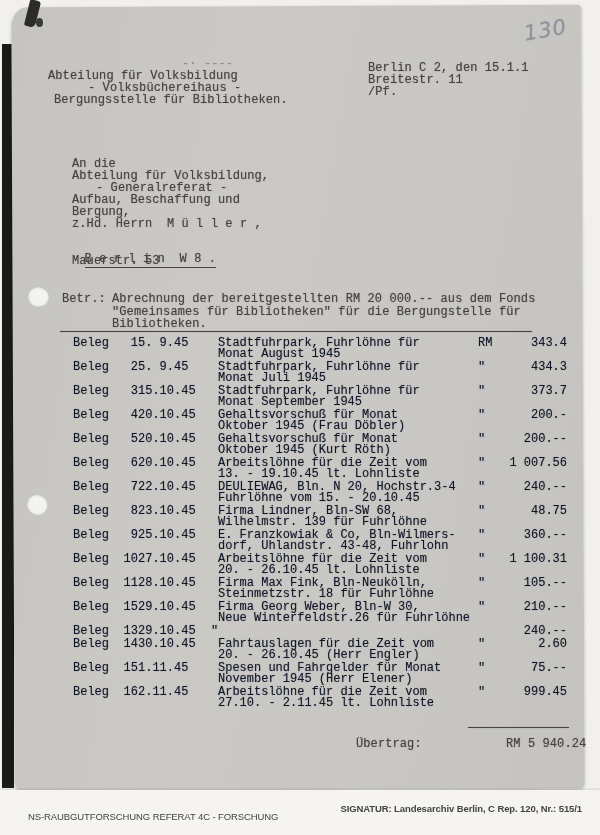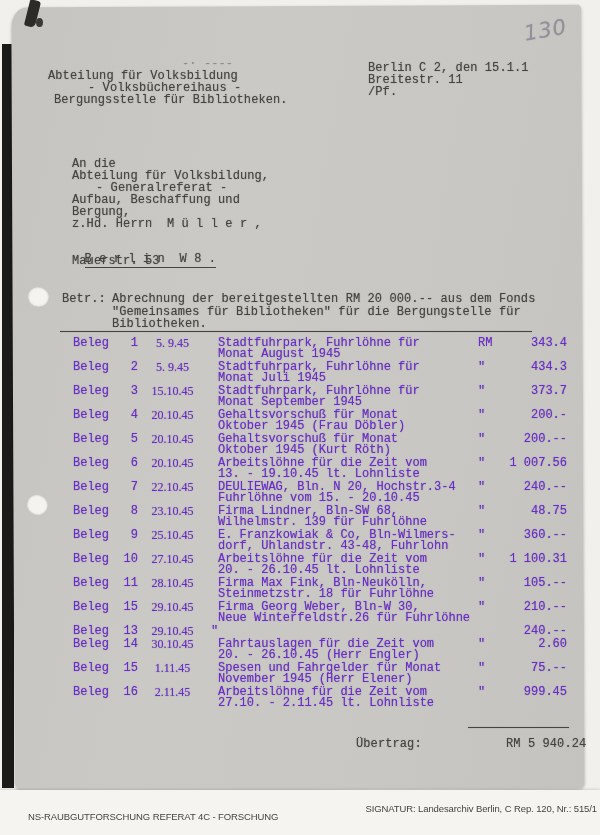--- a/index.html
+++ b/index.html
@@ -31,25 +31,25 @@
     text-shadow:0 0 1px rgba(70,66,62,0.55);letter-spacing:0.1px;}
   .faint{opacity:0.45;}
   .u-line{border-bottom:1.4px solid #474440;padding-bottom:1px;}
   .rule{position:absolute;height:1.4px;background:#474440;box-shadow:0 0 1px rgba(70,66,62,0.5);}
   
   .pencil{position:absolute;left:524px;top:18px;color:#93929b;font-family:"DejaVu Sans",sans-serif;
     font-style:italic;font-size:21px;transform:rotate(-10deg);letter-spacing:1px;
     text-shadow:0 0 1px rgba(147,146,155,0.7);}
   
   .ledger{position:absolute;left:73px;top:338px;width:494px;}
-  .trow{display:flex;align-items:flex-start;margin-bottom:1.2px;color:#6d28d9;font-size:12px;
+  .trow{display:flex;align-items:flex-start;margin-bottom:1.2px;color:#0f172a;font-size:12px;
     line-height:11.4px;text-shadow:0 0 1px rgba(70,66,62,0.55);}
   .c-label{width:40px;}
   .c-no{width:25px;text-align:right;}
-  .c-date{width:69px;text-align:center;white-space:pre;font-family:Liberation Serif, serif;}
+  .c-date{width:69px;text-align:left;white-space:pre;}
   .c-desc{margin-left:11px;width:256px;white-space:pre;}
   .c-cur{width:22px;padding-left:4px;}
   .c-amt{flex:1;text-align:right;white-space:pre;}
   
   .stamp{position:absolute;font-family:"Liberation Sans",sans-serif;font-size:9.5px;line-height:10.5px;
     color:#454442;letter-spacing:-0.1px;}
 </style>
 </head>
 <body>
 
@@ -233,13 +233,13 @@
   </div>
 </div>
 
 <div class="rule" style="left:468px;top:727px;width:101px;"></div>
 <div class="type" style="left:356px;top:738px;">Übertrag:</div>
 <div class="type" style="left:466px;top:738px;padding-left:40px;">RM 5 940.24</div>
 
 <div class="footer-band"></div>
 <div class="stamp" style="left:28px;top:835px;">Zentral- und Landesbibliothek Berlin</div>
 <div class="stamp" style="left:28px;top:812px;">NS-RAUBGUTFORSCHUNG REFERAT 4C - FORSCHUNG</div>
-<div class="stamp" style="right:3px;top:804px;">SIGNATUR: Landesarchiv Berlin, C Rep. 120, Nr.: 515/1</div>
+<div class="stamp" style="right:18px;top:804px;font-weight:bold;">SIGNATUR: Landesarchiv Berlin, C Rep. 120, Nr.: 515/1</div>
 
 </body></html>

